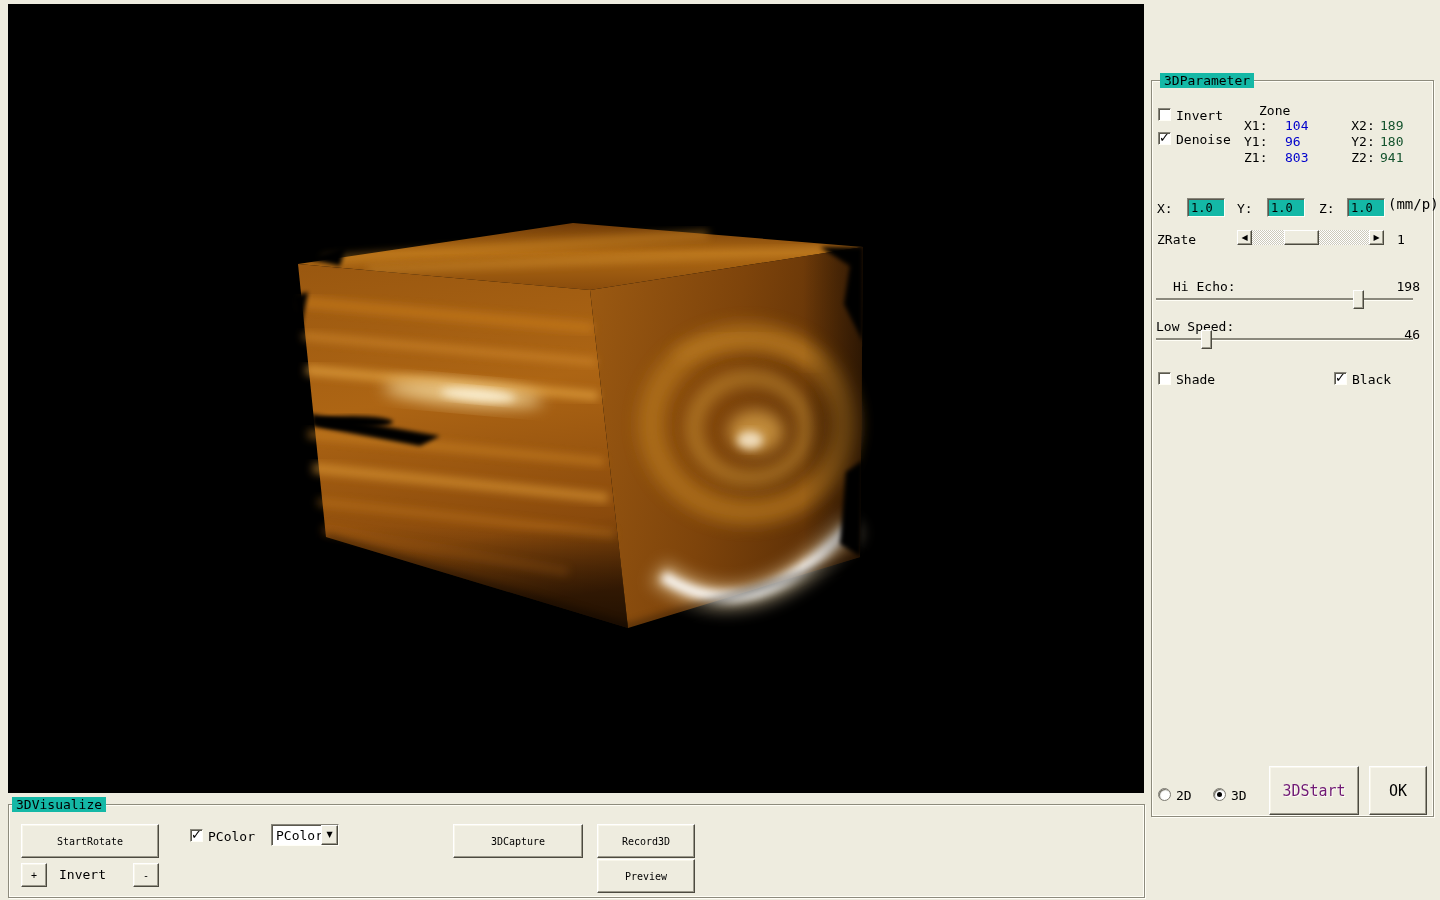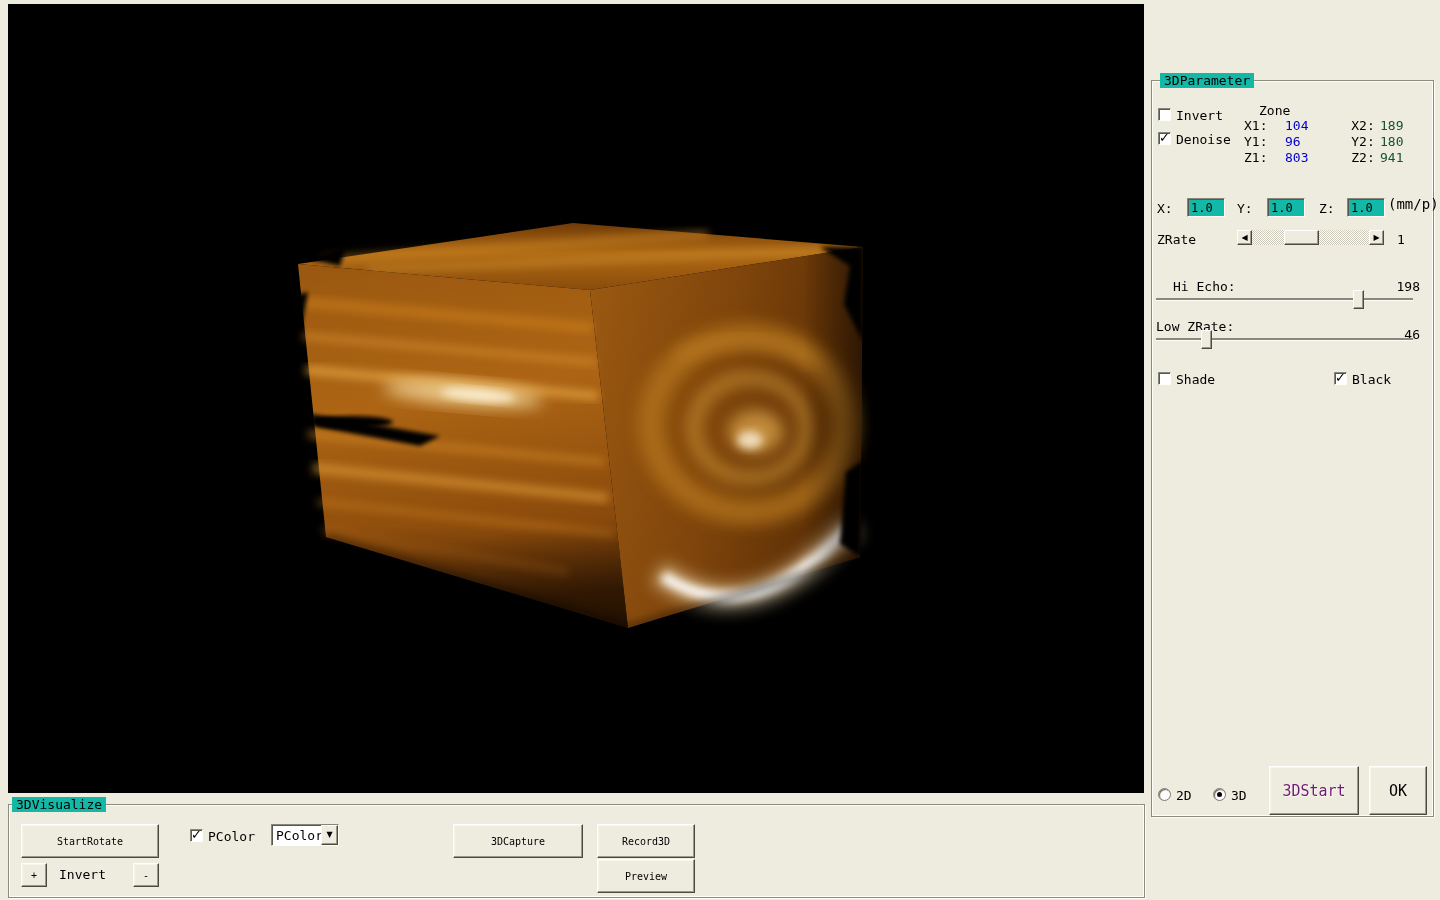--- a/index.html
+++ b/index.html
@@ -259,21 +259,21 @@
     </div>
     <span class="lbl" style="left:245px;top:151px;">1</span>
 
     <span class="lbl" style="left:4px;top:198px;margin-left:17px;">Hi Echo:</span>
     <span class="lbl" style="right:13px;top:198px;">198</span>
     <div class="slider" style="left:4px;top:209px;width:257px;">
       <div class="slider-track"></div>
       <div class="slider-thumb" style="left:197px;"></div>
     </div>
 
-    <span class="lbl" style="left:4px;top:238px;">Low ZRate:</span>
+    <span class="lbl" style="left:4px;top:238px;">Low Speed:</span>
     <span class="lbl" style="right:13px;top:246px;">46</span>
     <div class="slider" style="left:4px;top:249px;width:257px;">
       <div class="slider-track"></div>
       <div class="slider-thumb" style="left:45px;"></div>
     </div>
 
     <div class="chk" style="left:6px;top:291px;">
       <span class="checkbox"></span>
       <span>Shade</span>
     </div>

